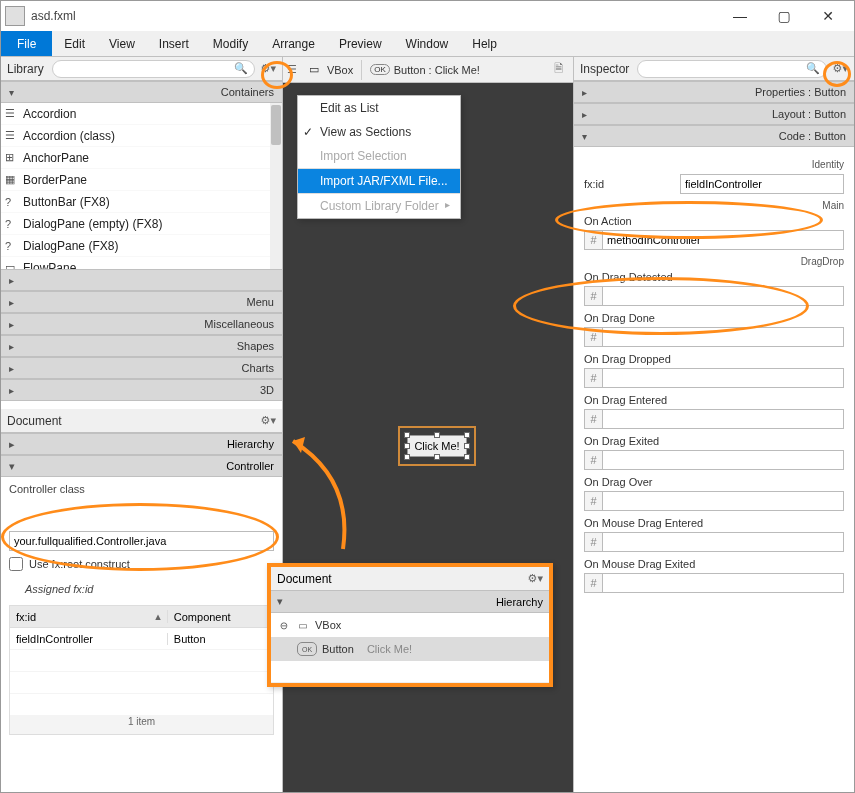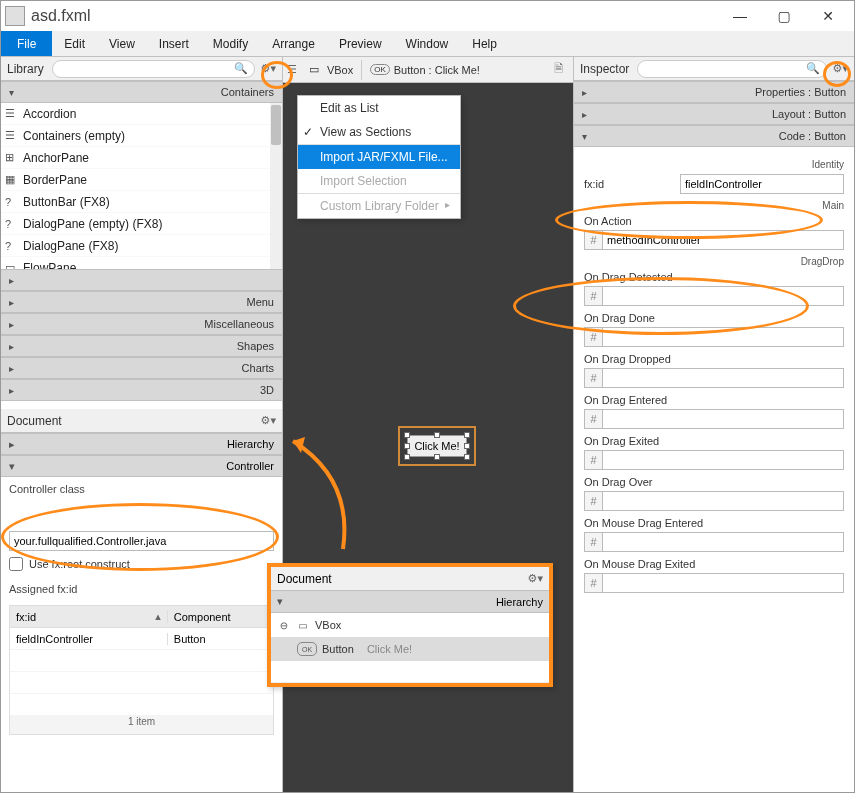--- a/index.html
+++ b/index.html
@@ -1,20 +1,20 @@
 <!DOCTYPE html>
 <html><head>
 <meta charset="utf-8">
 <style>
 * { box-sizing: border-box; margin: 0; padding: 0; font-family: "Segoe UI", Tahoma, sans-serif; }
 html, body { width: 855px; height: 793px; overflow: hidden; background: #f0f0f0; }
 .window { width: 855px; height: 793px; border: 1px solid #999; display: flex; flex-direction: column; background: #fff; position: relative; }
 .titlebar { height: 30px; display: flex; align-items: center; padding: 0 4px; background: #fff; }
 .titlebar .app-icon { width: 20px; height: 20px; background: #e0e0e0; border: 1px solid #999; margin-right: 6px; }
-.titlebar .title { font-size: 16px; color: #444; }
+.titlebar .title { font-size: 12px; color: #444; }
 .titlebar .win-btns { margin-left: auto; display: flex; }
 .titlebar .win-btn { width: 44px; height: 28px; display: flex; align-items: center; justify-content: center; font-size: 14px; color: #333; cursor: pointer; }
 .menubar { height: 26px; display: flex; align-items: stretch; border-bottom: 1px solid #c0c0c0; background: #f0f0f0; }
 .menubar .mitem { padding: 0 12px; font-size: 12px; display: flex; align-items: center; color: #222; cursor: pointer; }
 .menubar .mitem.file { background: #0078d7; color: #fff; padding: 0 16px; }
 .cols { flex: 1; display: flex; min-height: 0; }
 .left { width: 282px; display: flex; flex-direction: column; border-right: 1px solid #c0c0c0; background: #fff; }
 .center { flex: 1; display: flex; flex-direction: column; background: #444; position: relative; }
 .right { width: 281px; display: flex; flex-direction: column; border-left: 1px solid #c0c0c0; background: #fff; }
 .panel-hdr { height: 24px; display: flex; align-items: center; background: #f0f0f0; border-bottom: 1px solid #c0c0c0; padding: 0 6px; font-size: 12px; color: #333; }
@@ -53,21 +53,21 @@
 .popup .pi .arr { float: right; color: inherit; font-size: 10px; }
 
 .docpanel .subh { height: 22px; background: #d8d8d8; border-top: 1px solid #c0c0c0; border-bottom: 1px solid #c0c0c0; display:flex; align-items:center; padding:0 8px; font-size:11px; }
 .docpanel .subh .chev{width:12px;color:#555}
 .docpanel .subh .txt{flex:1;text-align:right}
 .ctl-body { padding: 6px 8px; font-size: 12px; color:#333; }
 .ctl-body label { display:block; font-size:11px; color:#444; margin-bottom:3px; }
 .ctl-body input[type=text]{width:100%;height:20px;border:1px solid #bbb;padding:0 4px;font-size:11px;margin-top:33px;}
 .ctl-body .chkrow{display:flex;align-items:center;gap:6px;margin-top:6px;font-size:11px;}
 .ctl-body .chkrow input{width:14px;height:14px;}
-.assigned { padding:6px 8px; font-size:11px; color:#444; }
+.assigned { padding:6px 24px; font-size:11px; color:#444;font-style:italic; }
 .fxtbl { margin:4px 8px; border:1px solid #ddd; }
 .fxtbl .hdrrow,.fxtbl .drow{display:flex;height:22px;align-items:center;font-size:11px;}
 .fxtbl .hdrrow{background:#eaeaea;border-bottom:1px solid #ddd;}
 .fxtbl .cell{padding:0 6px;}
 .fxtbl .cell.c1{width:60%;border-right:1px solid #ddd;display:flex;align-items:center;gap:4px;}
 .fxtbl .cell.c2{width:40%;}
 .fxtbl .drow{border-bottom:1px solid #f4f4f4;}
 .fxtbl .blank{height:22px;border-bottom:1px solid #f4f4f4;}
 .fxtbl .footer{height:18px;text-align:center;font-size:10px;color:#666;background:#f4f4f4;}
 
@@ -144,21 +144,21 @@
         <span class="txt">Containers</span>
       </div>
 
       <div class="lib-list" style="height:166px">
         <div class="row">
             <span class="ic">☰</span>
             <span>Accordion</span>
           </div>
         <div class="row">
             <span class="ic">☰</span>
-            <span>Containers  (empty)</span>
+            <span>Accordion  (class)</span>
           </div>
         <div class="row">
             <span class="ic">⊞</span>
             <span>AnchorPane</span>
           </div>
         <div class="row">
             <span class="ic">▦</span>
             <span>BorderPane</span>
           </div>
         <div class="row">
@@ -375,22 +375,22 @@
             </div>
           </div>
       </div>
     </div>
 
   </div>
 
   <div class="popup">
     <div class="pi"><span>Edit as List</span></div>
     <div class="pi"><span class="chk">✓</span><span>View as Sections</span></div>
+    <div class="pi dis"><span>Import Selection</span></div>
     <div class="pi hl sep"><span>Import JAR/FXML File...</span></div>
-    <div class="pi dis"><span>Import Selection</span></div>
     <div class="pi dis sep"><span>Custom Library Folder</span><span class="arr">▸</span></div>
   </div>
 
   <div class="hierpop">
     <div class="ph">
         <span class="lbl">Document</span>
         <span class="gear">⚙▾</span>
       </div>
     <div class="sub">
         <span class="chev">▾</span>

